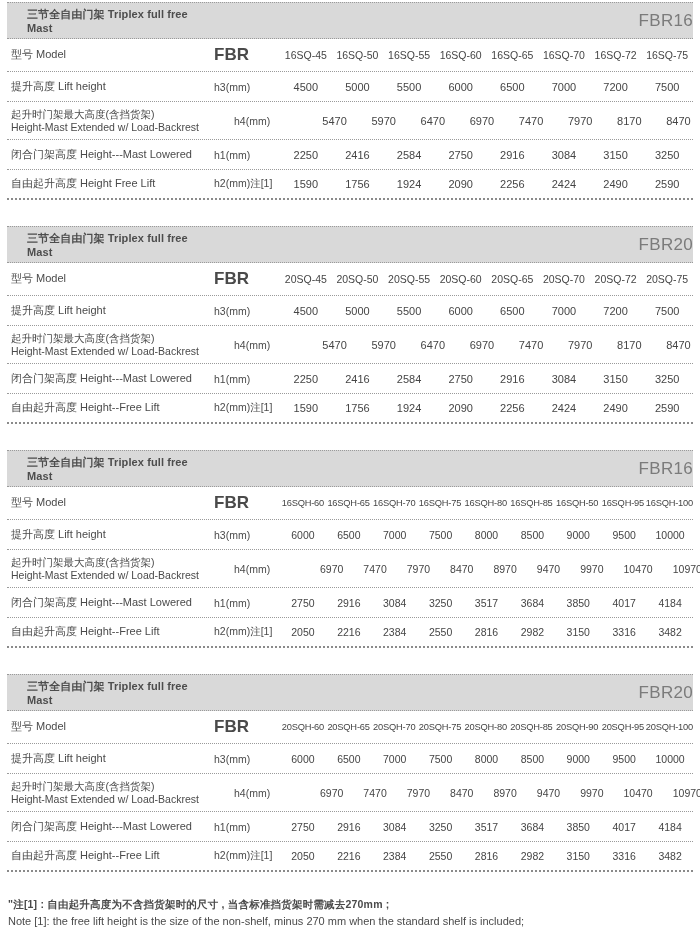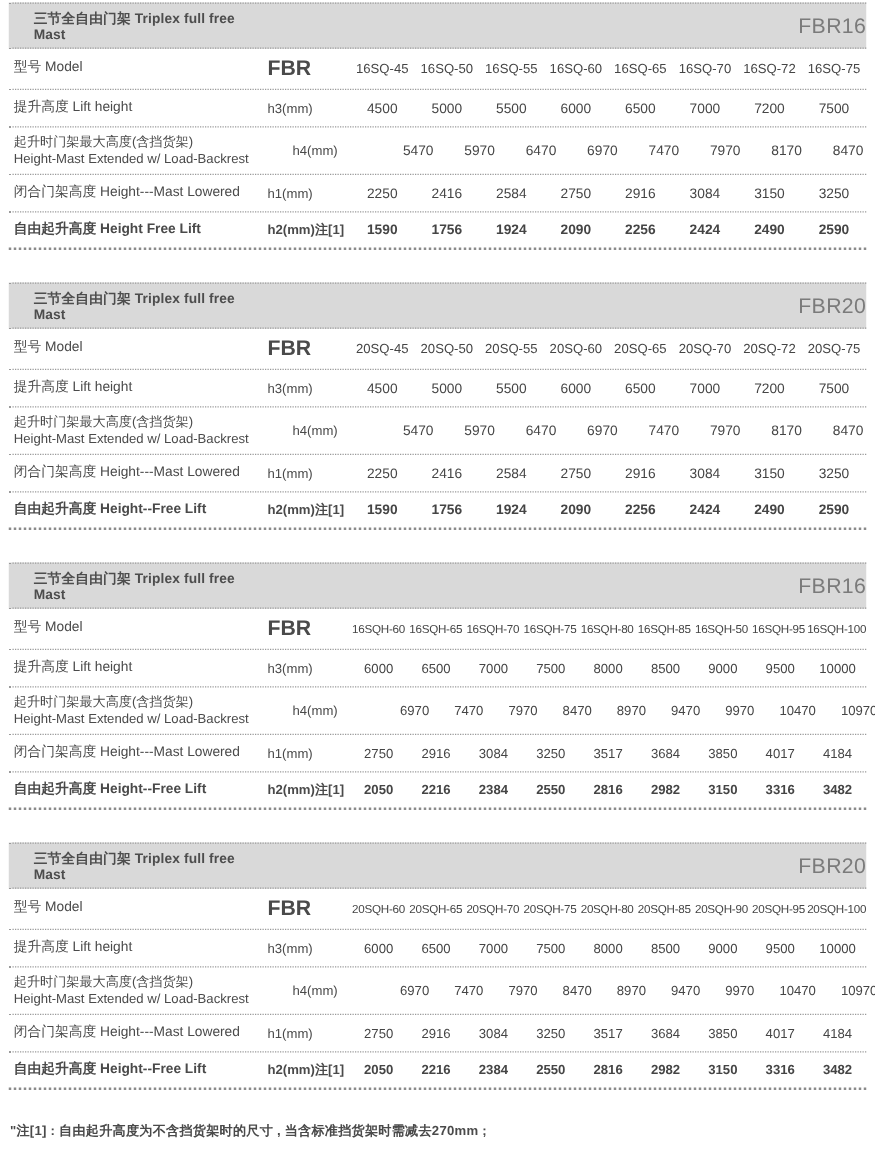--- a/index.html
+++ b/index.html
@@ -45,21 +45,21 @@
 
   .trow{
     display:grid;
     grid-template-columns:207px 66px repeat(var(--cols,8),1fr);
     align-items:center;
     border-bottom:1px dotted var(--dots);
     min-height:30px;
   }
   .trow.model{min-height:33px;}
   .trow.tall{min-height:38px;gap:20px;}
-  .trow:last-child{border-bottom:2px dotted var(--dots-strong);font-weight:bold;}
+  .trow:last-child{border-bottom:2px dotted var(--dots-strong);}
 
   .rlabel{
     padding-left:4px;
     font-size:11px;
     line-height:1.2;
     white-space:pre-line;
     color:var(--text);
   }
   .trow.tall .rlabel{font-size:10.5px;}
   .param{
@@ -381,15 +381,16 @@
           <div class="val">2982</div>
           <div class="val">3150</div>
           <div class="val">3316</div>
           <div class="val">3482</div>
         </div>
       </div>
   </section>
 
   <div class="notes">
     <div class="note-zh">"注[1] : 自由起升高度为不含挡货架时的尺寸 , 当含标准挡货架时需减去270mm ;</div>
+    <div class="note-en">Note [1]: the free lift height is the size of the non-shelf, minus 270 mm when the standard shelf is included;</div>
   </div>
 
 </div>
 
 </body></html>

